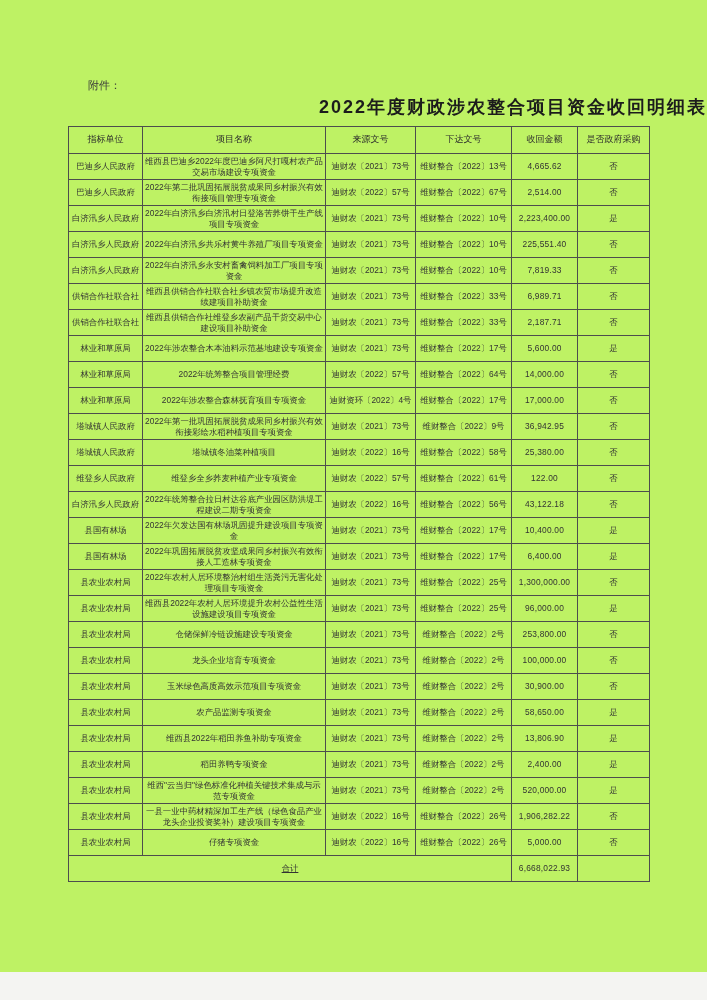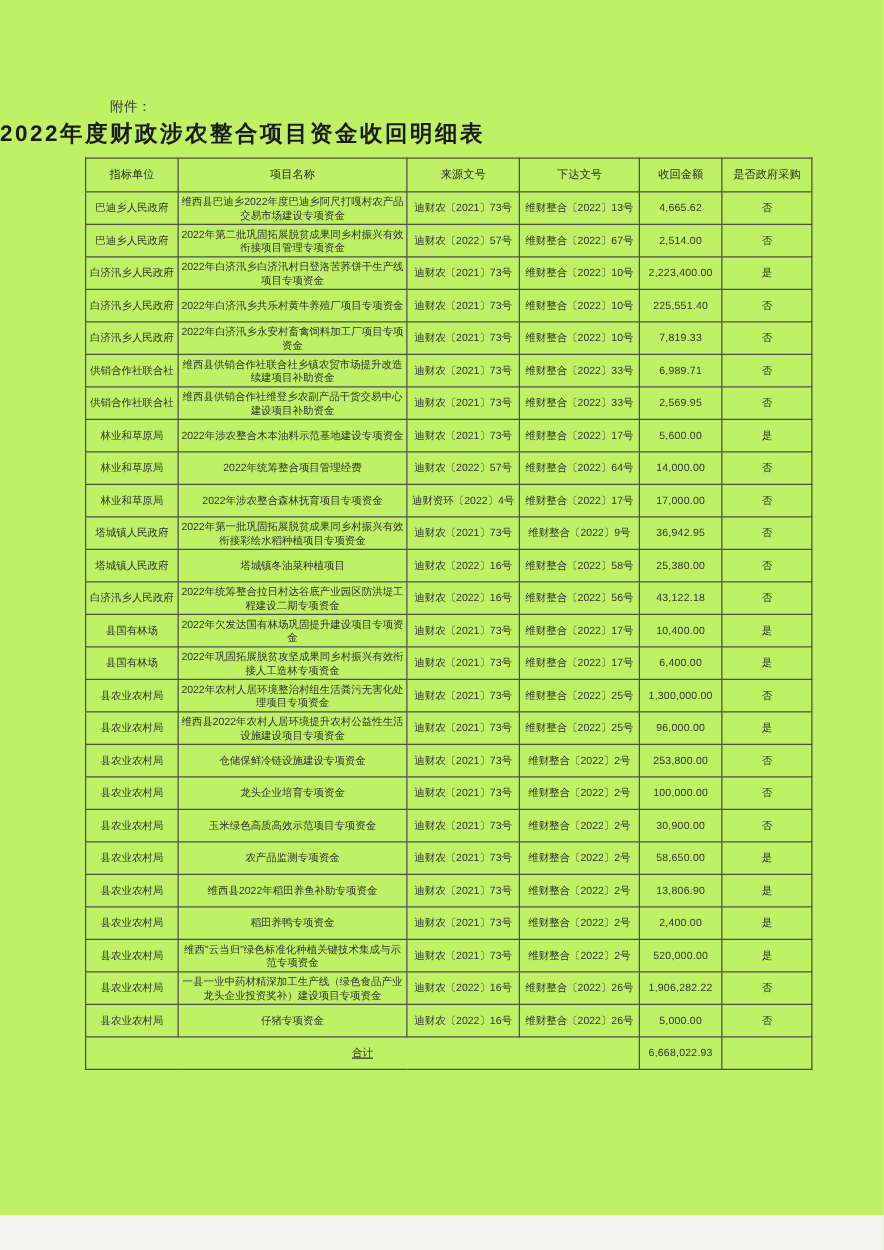--- a/index.html
+++ b/index.html
@@ -19,21 +19,21 @@
     position:absolute;
     top:78px;left:88px;
     font-size:11px;
     color:#3a3a3a;
   }
   .title{
     position:absolute;
     top:95px;left:0;
     width:100%;
     margin:0;
-    text-align:left;
+    text-align:right;
     font-size:18px;
     font-weight:bold;
     letter-spacing:2px;
     color:#1c1c1c;
   }
   table.main{
     position:absolute;
     top:126px;left:68px;
     width:581px;
     border-collapse:collapse;
@@ -140,21 +140,21 @@
           <td class="doc-cell">迪财农〔2021〕73号</td>
           <td class="doc-cell">维财整合〔2022〕33号</td>
           <td class="amount-cell">6,989.71</td>
           <td>否</td>
         </tr>
         <tr>
           <td>供销合作社联合社</td>
           <td>维西县供销合作社维登乡农副产品干货交易中心建设项目补助资金</td>
           <td class="doc-cell">迪财农〔2021〕73号</td>
           <td class="doc-cell">维财整合〔2022〕33号</td>
-          <td class="amount-cell">2,569.95</td>
+          <td class="amount-cell">2,187.71</td>
           <td>否</td>
         </tr>
         <tr>
           <td>林业和草原局</td>
           <td>2022年涉农整合木本油料示范基地建设专项资金</td>
           <td class="doc-cell">迪财农〔2021〕73号</td>
           <td class="doc-cell">维财整合〔2022〕17号</td>
           <td class="amount-cell">5,600.00</td>
           <td>是</td>
         </tr>
@@ -184,20 +184,28 @@
         </tr>
         <tr>
           <td>塔城镇人民政府</td>
           <td>塔城镇冬油菜种植项目</td>
           <td class="doc-cell">迪财农〔2022〕16号</td>
           <td class="doc-cell">维财整合〔2022〕58号</td>
           <td class="amount-cell">25,380.00</td>
           <td>否</td>
         </tr>
         <tr>
+          <td>维登乡人民政府</td>
+          <td>维登乡全乡荞麦种植产业专项资金</td>
+          <td class="doc-cell">迪财农〔2022〕57号</td>
+          <td class="doc-cell">维财整合〔2022〕61号</td>
+          <td class="amount-cell">122.00</td>
+          <td>否</td>
+        </tr>
+        <tr>
           <td>白济汛乡人民政府</td>
           <td>2022年统筹整合拉日村达谷底产业园区防洪堤工程建设二期专项资金</td>
           <td class="doc-cell">迪财农〔2022〕16号</td>
           <td class="doc-cell">维财整合〔2022〕56号</td>
           <td class="amount-cell">43,122.18</td>
           <td>否</td>
         </tr>
         <tr>
           <td>县国有林场</td>
           <td>2022年欠发达国有林场巩固提升建设项目专项资金</td>

